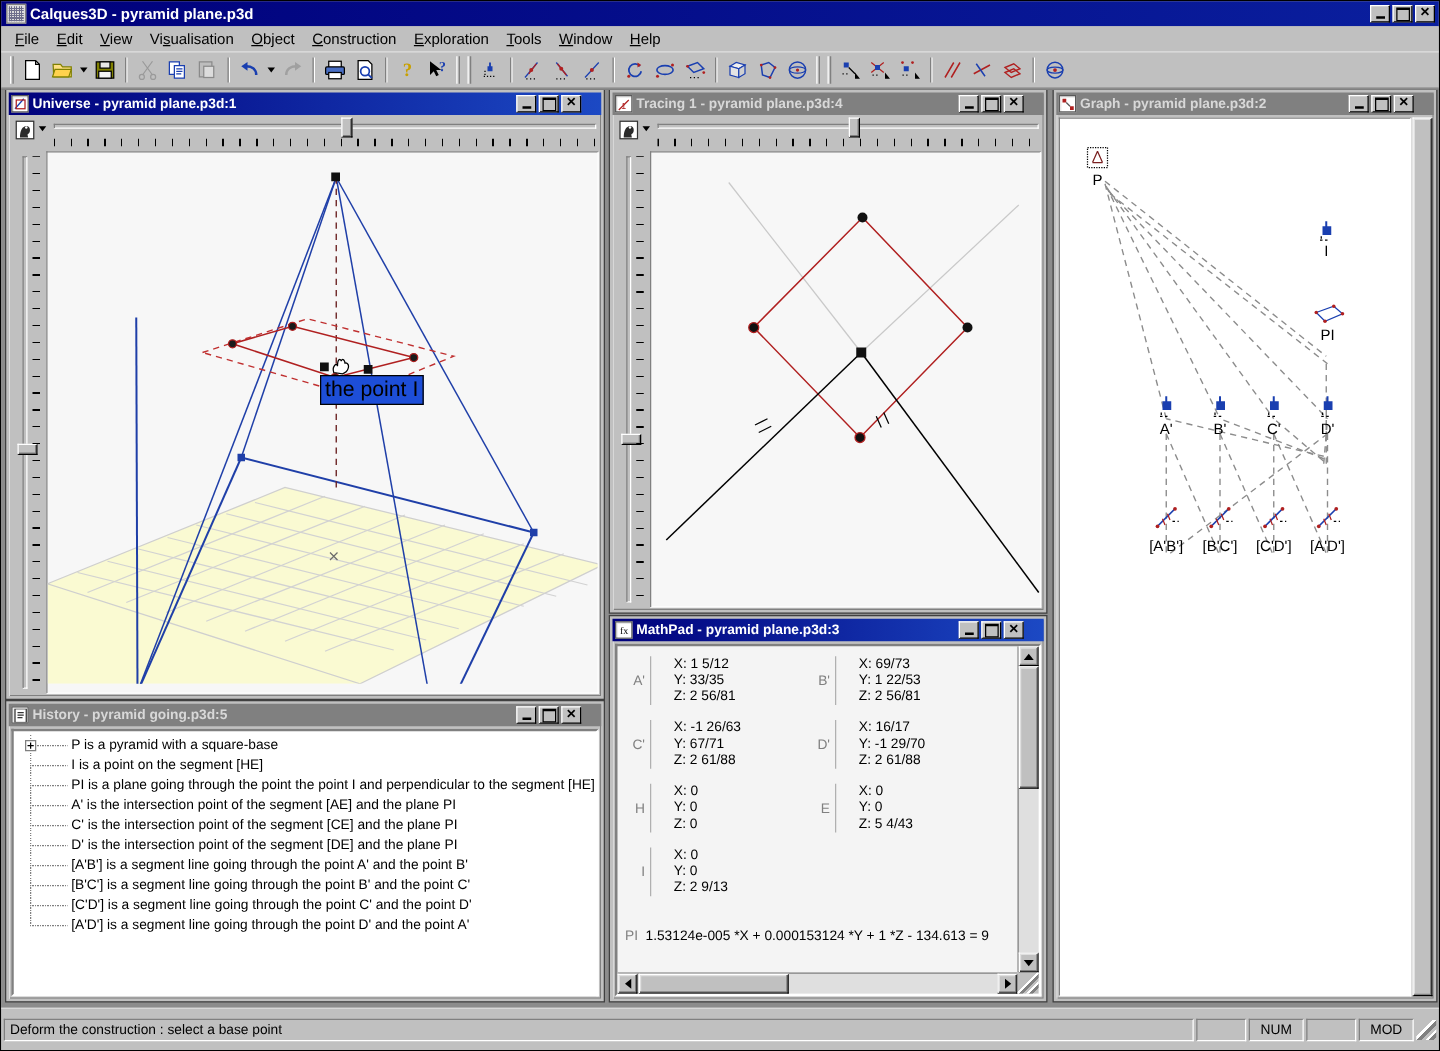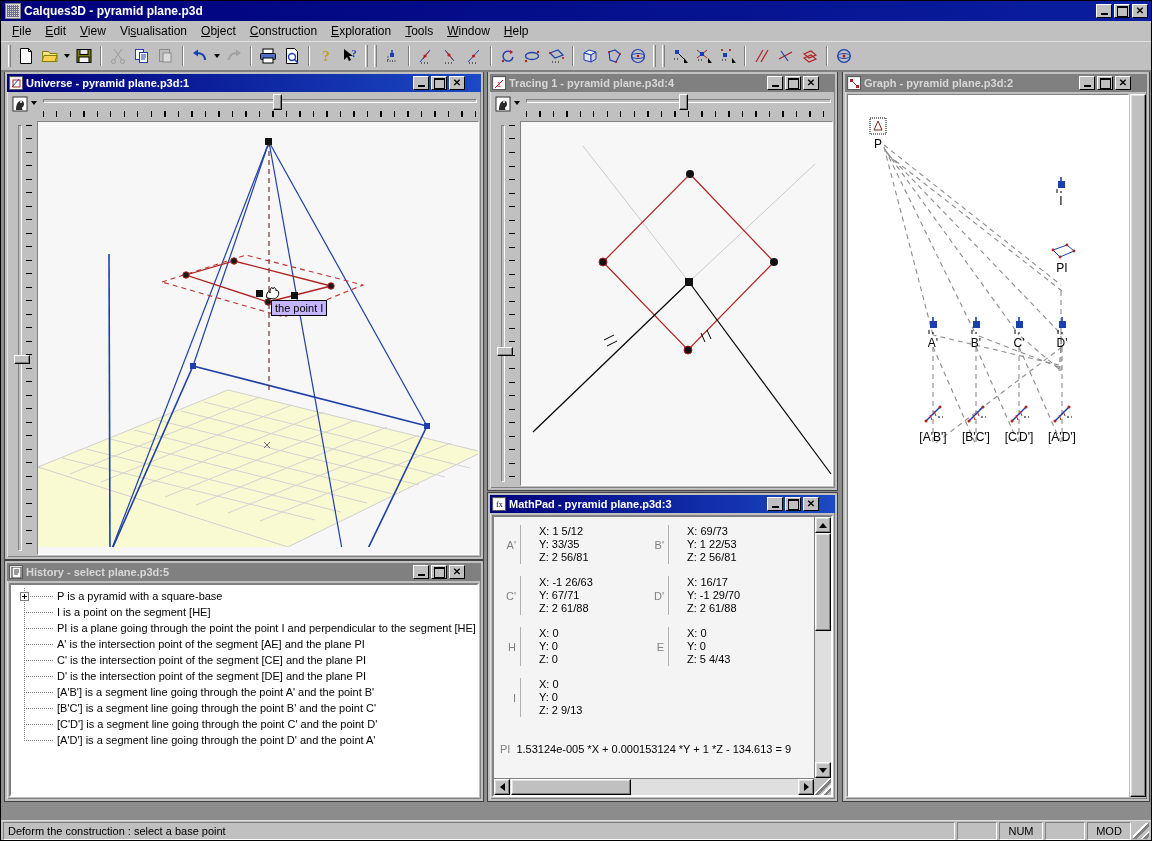--- a/index.html
+++ b/index.html
@@ -231,21 +231,21 @@
   .arr.right{border-top:4px solid transparent;border-bottom:4px solid transparent;border-left:5px solid #000;}
 
   .corner-grip {
     position:absolute; right:0; bottom:0; width:17px; height:17px; background:#c0c0c0;
     background-image:
       linear-gradient(135deg, transparent 0 45%, #fff 45% 52%, #808080 52% 62%, transparent 62% 70%, #fff 70% 77%, #808080 77% 87%, transparent 87%);
   }
 
   
   .statusbar {
-    height:20px; background:#c0c0c0; display:flex; align-items:center;
+    height:34px; background:#c0c0c0; display:flex; align-items:center;
     flex:none; padding:2px 2px; gap:2px;
     border-top:1px solid #dfdfdf;
   }
   .sb-pane {
     height:18px; border:1px solid; border-color:#808080 #fff #fff #808080;
     display:flex; align-items:center; padding:0 4px; font-size:11px; color:#000;
   }
   .sb-pane.grow { flex:1; }
   .sb-pane.small { width:40px; justify-content:center; }
   .sb-pane.mini { width:44px; justify-content:center; }
@@ -627,21 +627,21 @@
 
             <rect x="218" y="168" width="7" height="7" fill="#111"></rect>
             <rect x="253" y="170" width="7" height="7" fill="#111"></rect>
           </svg>
 
           <div style="position:absolute; left:225px; top:162px; width:22px;height:20px;">
             <svg width="22" height="20" viewBox="0 0 22 20">
                 <path d="M4 14c-1-3 0-5 1-6 1-1 2 0 2 1 0-2 0-4 1-5s2 0 2 1c0-1 1-2 2-1s1 2 1 3c0-1 1-1 2 0s1 3 0 5c-1 2-2 2-4 3z" fill="#fff" stroke="#000" stroke-width="1"></path>
               </svg>
           </div>
-          <div style="position:absolute; left:233px; top:178px; background:#c4b5fd; border:1px solid #000; padding:1px 3px; font-size:11px; color:#000; white-space:nowrap;">
+          <div style="position:absolute; left:218px; top:178px; background:#1d4ed8; border:1px solid #000; padding:1px 3px; font-size:17px; color:#000; white-space:nowrap;">
             <span>the point I</span>
           </div>
         </div>
       </div>
     </div>
 
     <div class="win" style="left:487px; top:0px; width:349px; height:418px;">
       <div class="win-title inactive nosel">
         <div class="wt-icon">
           <svg width="11" height="11" viewBox="0 0 11 11">
@@ -851,21 +851,21 @@
     </div>
 
     <div class="win" style="left:4px; top:489px; width:478px; height:240px;">
       <div class="win-title inactive nosel">
         <div class="wt-icon">
           <svg width="11" height="11" viewBox="0 0 11 11">
               <rect x="1" y="0" width="9" height="11" fill="#fff" stroke="#333"></rect>
               <path d="M3 3h5M3 5h5M3 7h4" stroke="#333"></path>
             </svg>
         </div>
-        <div class="wt-text">History - select plane.p3d:5</div>
+        <div class="wt-text">History - pyramid going.p3d:5</div>
         <div class="tb-btns">
           <div class="tb-btn min">
               <span class="g"></span>
             </div>
           <div class="tb-btn max">
               <span class="g"></span>
             </div>
           <div class="tb-btn close">
               <span class="g">✕</span>
             </div>

